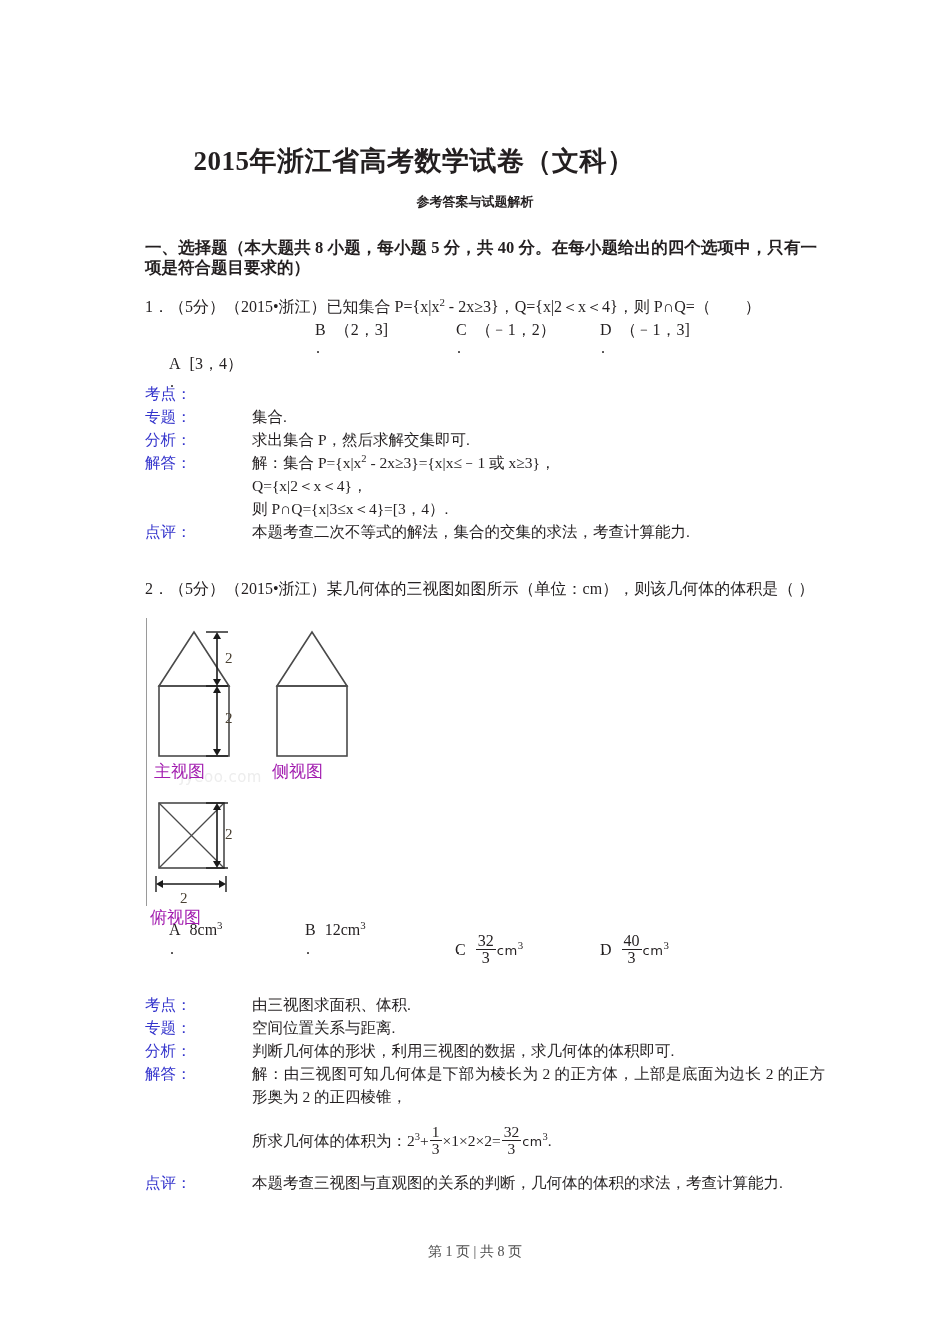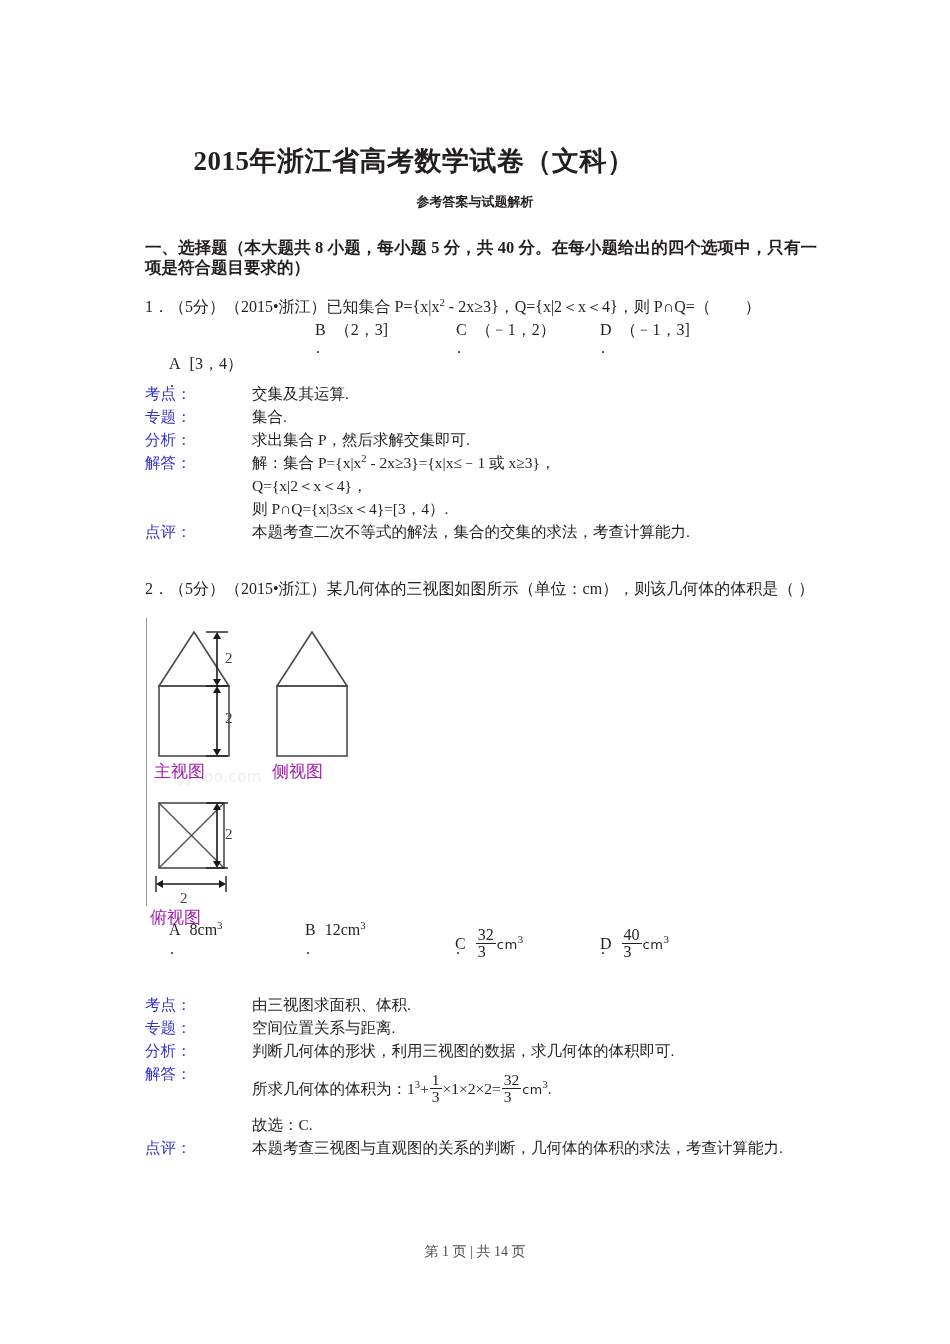--- a/index.html
+++ b/index.html
@@ -88,23 +88,23 @@
   #q2-options .opt:nth-child(1) { left: 24px; }
   #q2-options .opt:nth-child(2) { left: 160px; }
   #q2-options .opt:nth-child(3) { left: 310px; }
   #q2-options .opt:nth-child(4) { left: 455px; }
 
   sup { font-size: 0.68em; vertical-align: super; line-height: 0; }
 
   .frac {
     display: inline-block;
     vertical-align: -0.52em;
-    text-align: left;
+    text-align: center;
     line-height: 1.02;
-    margin: 6px 1px;
+    margin: 12px 1px;
   }
   .frac .num { display: block; border-bottom: 1.2px solid #231f20; padding: 0 2px; }
   .frac .den { display: block; padding: 0 2px; }
 
   .cm {
     font-family: "DejaVu Sans", sans-serif;
     font-size: 0.82em;
     letter-spacing: 0.5px;
   }
 
@@ -226,21 +226,20 @@
     </span>
     <span class="opt">
       <span class="letter">D</span><span class="val">（﹣1，3]</span>
       <span class="dot">.</span>
     </span>
   </div>
 
   <div class="analysis" id="q1-analysis">
     <div class="arow">
       <span class="alabel">考点：</span>
-      <div class="acontent">交集及其运算.</div>
     </div>
     <div class="arow">
       <span class="alabel">专题：</span>
       <div class="acontent">集合.</div>
     </div>
     <div class="arow">
       <span class="alabel">分析：</span>
       <div class="acontent">求出集合 P，然后求解交集即可.</div>
     </div>
     <div class="arow">
@@ -343,25 +342,25 @@
       <span class="alabel">专题：</span>
       <div class="acontent">空间位置关系与距离.</div>
     </div>
     <div class="arow">
       <span class="alabel">分析：</span>
       <div class="acontent">判断几何体的形状，利用三视图的数据，求几何体的体积即可.</div>
     </div>
     <div class="arow">
       <span class="alabel">解答：</span>
       <div class="acontent">
-        <span class="formula"><span>所求几何体的体积为：1</span><sup>3</sup><span>+</span><span class="frac"><span class="num">1</span><span class="den">3</span></span><span>×1×2×2=</span><span class="frac"><span class="num">32</span><span class="den">3</span></span><span class="cm">cm</span><sup>3</sup><span>.</span></span>
-        <span class="sub">故选：C.</span>
+        <span class="sub">解：由三视图可知几何体是下部为棱长为 2 的正方体，上部是底面为边长 2 的正方形奥为 2 的正四棱锥，</span>
+        <span class="formula"><span>所求几何体的体积为：2</span><sup>3</sup><span>+</span><span class="frac"><span class="num">1</span><span class="den">3</span></span><span>×1×2×2=</span><span class="frac"><span class="num">32</span><span class="den">3</span></span><span class="cm">cm</span><sup>3</sup><span>.</span></span>
       </div>
     </div>
     <div class="arow">
       <span class="alabel">点评：</span>
       <div class="acontent">本题考查三视图与直观图的关系的判断，几何体的体积的求法，考查计算能力.</div>
     </div>
   </div>
 
-  <div class="footer">第 1 页 | 共 14 页</div>
+  <div class="footer">第 1 页 | 共 8 页</div>
 
 </div>
 
 </body></html>

